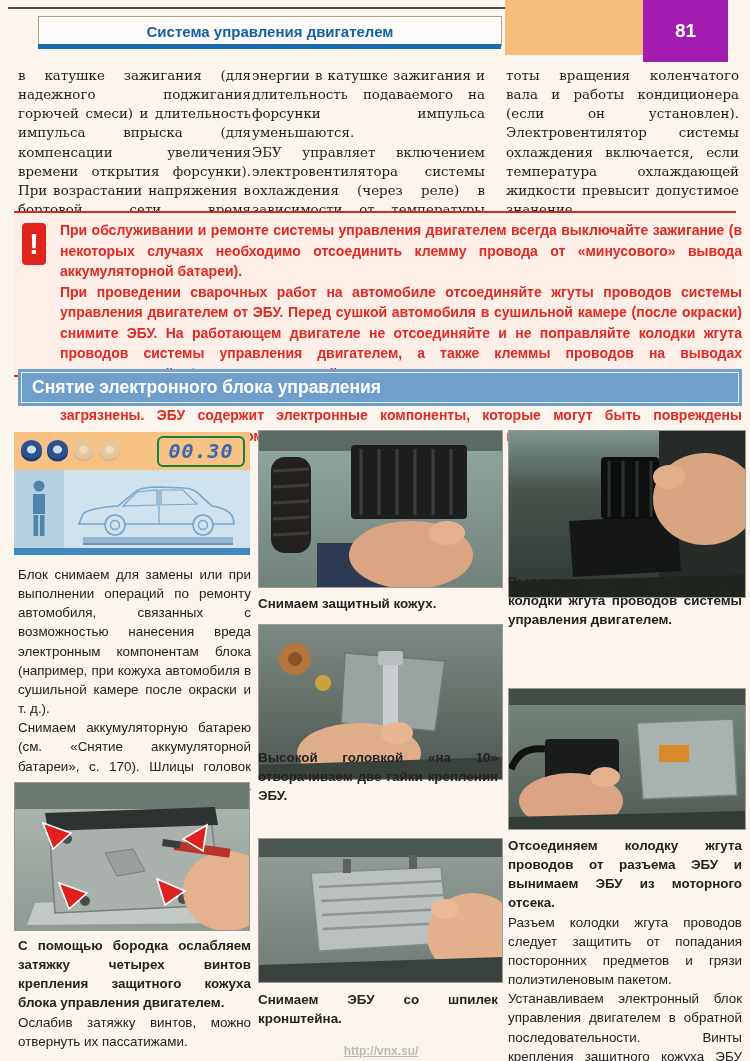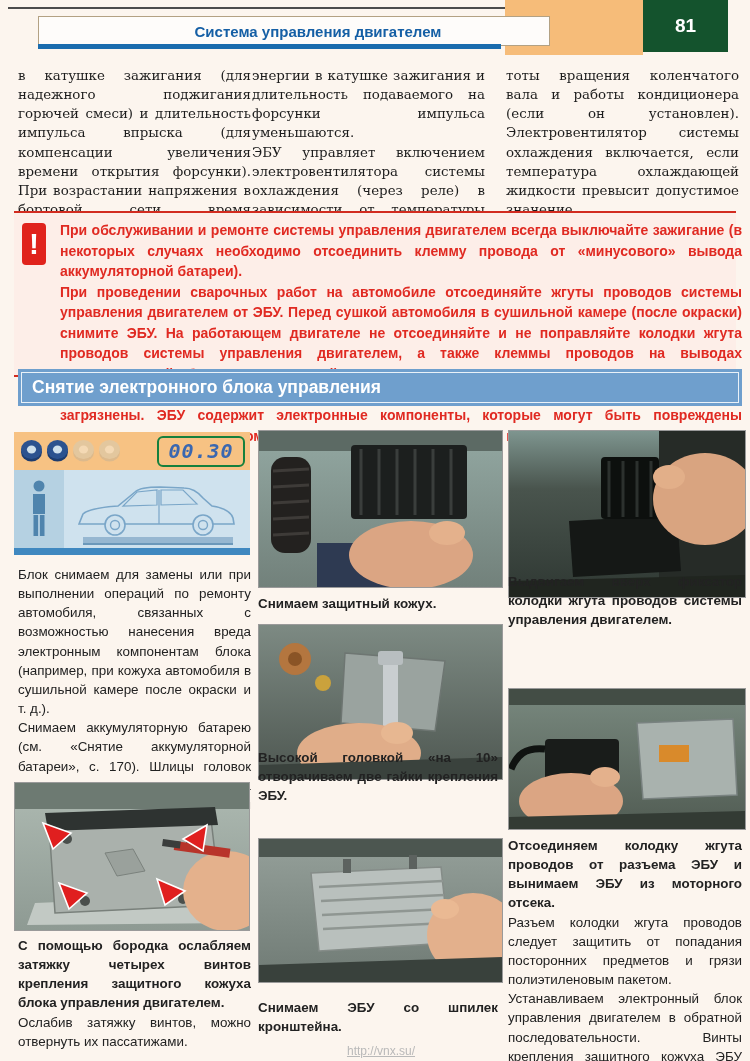--- a/index.html
+++ b/index.html
@@ -1,25 +1,25 @@
 <!DOCTYPE html>
 <html lang="ru"><head>
 <meta charset="utf-8">
 <style>
   html,body{margin:0;padding:0;background:#e8e8e8;}
   #page{position:relative;width:750px;height:1061px;background:#fcf5ee;overflow:hidden;
         font-family:"Liberation Sans",sans-serif;color:#1e1e1e;}
   
   .hdr-topline{position:absolute;left:8px;top:7px;width:634px;height:2px;background:#4c4c4c;}
   .hdr-orange{position:absolute;left:505px;top:0;width:138px;height:55px;background:#f6bc79;}
-  .hdr-pagebox{position:absolute;left:643px;top:0;width:85px;height:52px;background:#14532d;
+  .hdr-pagebox{position:absolute;left:643px;top:0;width:85px;height:62px;background:#a21caf;
                display:flex;align-items:center;justify-content:center;}
   .hdr-pagebox span{color:#fff;font-weight:bold;font-size:19px;}
   .hdr-titlebox{position:absolute;left:38px;top:16px;width:462px;height:28px;background:#fefcfa;
-                border:1px solid #b3a183;display:flex;align-items:center;justify-content:center;padding-left:48px;}
+                border:1px solid #b3a183;display:flex;align-items:center;justify-content:center;}
   .hdr-titlebox span{color:#155fa5;font-weight:bold;font-size:15px;}
   .hdr-blueline{position:absolute;left:38px;top:44px;width:463px;height:5px;background:#1a6cae;}
   
   .intro-col{position:absolute;top:66px;width:233px;font-family:"DejaVu Serif",serif;
              font-size:13.4px;line-height:1.43;text-align:justify;color:#1c1c1c;}
   .intro-col p{margin:0;}
   
   .warnbox{position:absolute;left:14px;top:211px;width:722px;height:166px;background:#fdeee8;
            border-top:2px solid #d22b1f;border-bottom:2px solid #d22b1f;box-sizing:border-box;}
   .warn-icon{position:absolute;left:8px;top:10px;width:24px;height:42px;background:#e0231c;
@@ -47,21 +47,21 @@
   .info-bluebar{height:7px;background:#3f88c0;}
   
   .stepcol{font-size:13.4px;line-height:1.43;text-align:justify;color:#222;}
   .stepcol p{margin:0;}
   .cap-bold{font-weight:bold;}
   .block{position:absolute;}
   
   .photo{position:absolute;border:1px solid #9a9a9a;background:#8d9b95;overflow:hidden;}
   .photo svg{display:block;}
   
-  .footer-link{position:absolute;left:12px;right:0;top:1041px;text-align:center;}
+  .footer-link{position:absolute;left:12px;right:0;top:1041px;text-align:center;font-weight:bold;}
   .footer-link a{color:#b9b9b9;font-size:12px;text-decoration:underline;}
 </style>
 </head>
 <body>
 
 <div id="page">
 
   <div class="hdr-topline"></div>
   <div class="hdr-orange"></div>
   <div class="hdr-pagebox">
@@ -266,21 +266,21 @@
           <line x1="63" y1="76" x2="187" y2="70"></line>
           <line x1="64" y1="90" x2="188" y2="84"></line>
         </g>
       <rect x="84" y="20" width="8" height="14" fill="#5c625f"></rect>
       <rect x="150" y="16" width="8" height="14" fill="#5c625f"></rect>
       <ellipse cx="214" cy="96" rx="46" ry="42" fill="#e3b08c"></ellipse>
       <ellipse cx="186" cy="70" rx="14" ry="10" fill="#eab993"></ellipse>
       <path d="M0,126 L243,118 L243,143 L0,143 Z" fill="#39413c"></path>
     </svg>
   </div>
-  <div class="block stepcol" style="left:258px;top:990px;width:240px;margin-top:8px;">
+  <div class="block stepcol" style="left:258px;top:990px;width:240px;">
     <p class="cap-bold">Снимаем ЭБУ со шпилек кронштейна.</p>
   </div>
 
   <div class="photo" style="left:508px;top:430px;width:236px;height:166px;">
     <svg width="236" height="166" viewBox="0 0 236 166" preserveAspectRatio="none">
       <defs>
         <linearGradient id="lg5" x1="0" y1="0" x2="0" y2="1">
           <stop offset="0" stop-color="#7e958f"></stop>
             <stop offset="0.35" stop-color="#49544d"></stop>
             <stop offset="1" stop-color="#2f3833"></stop>

